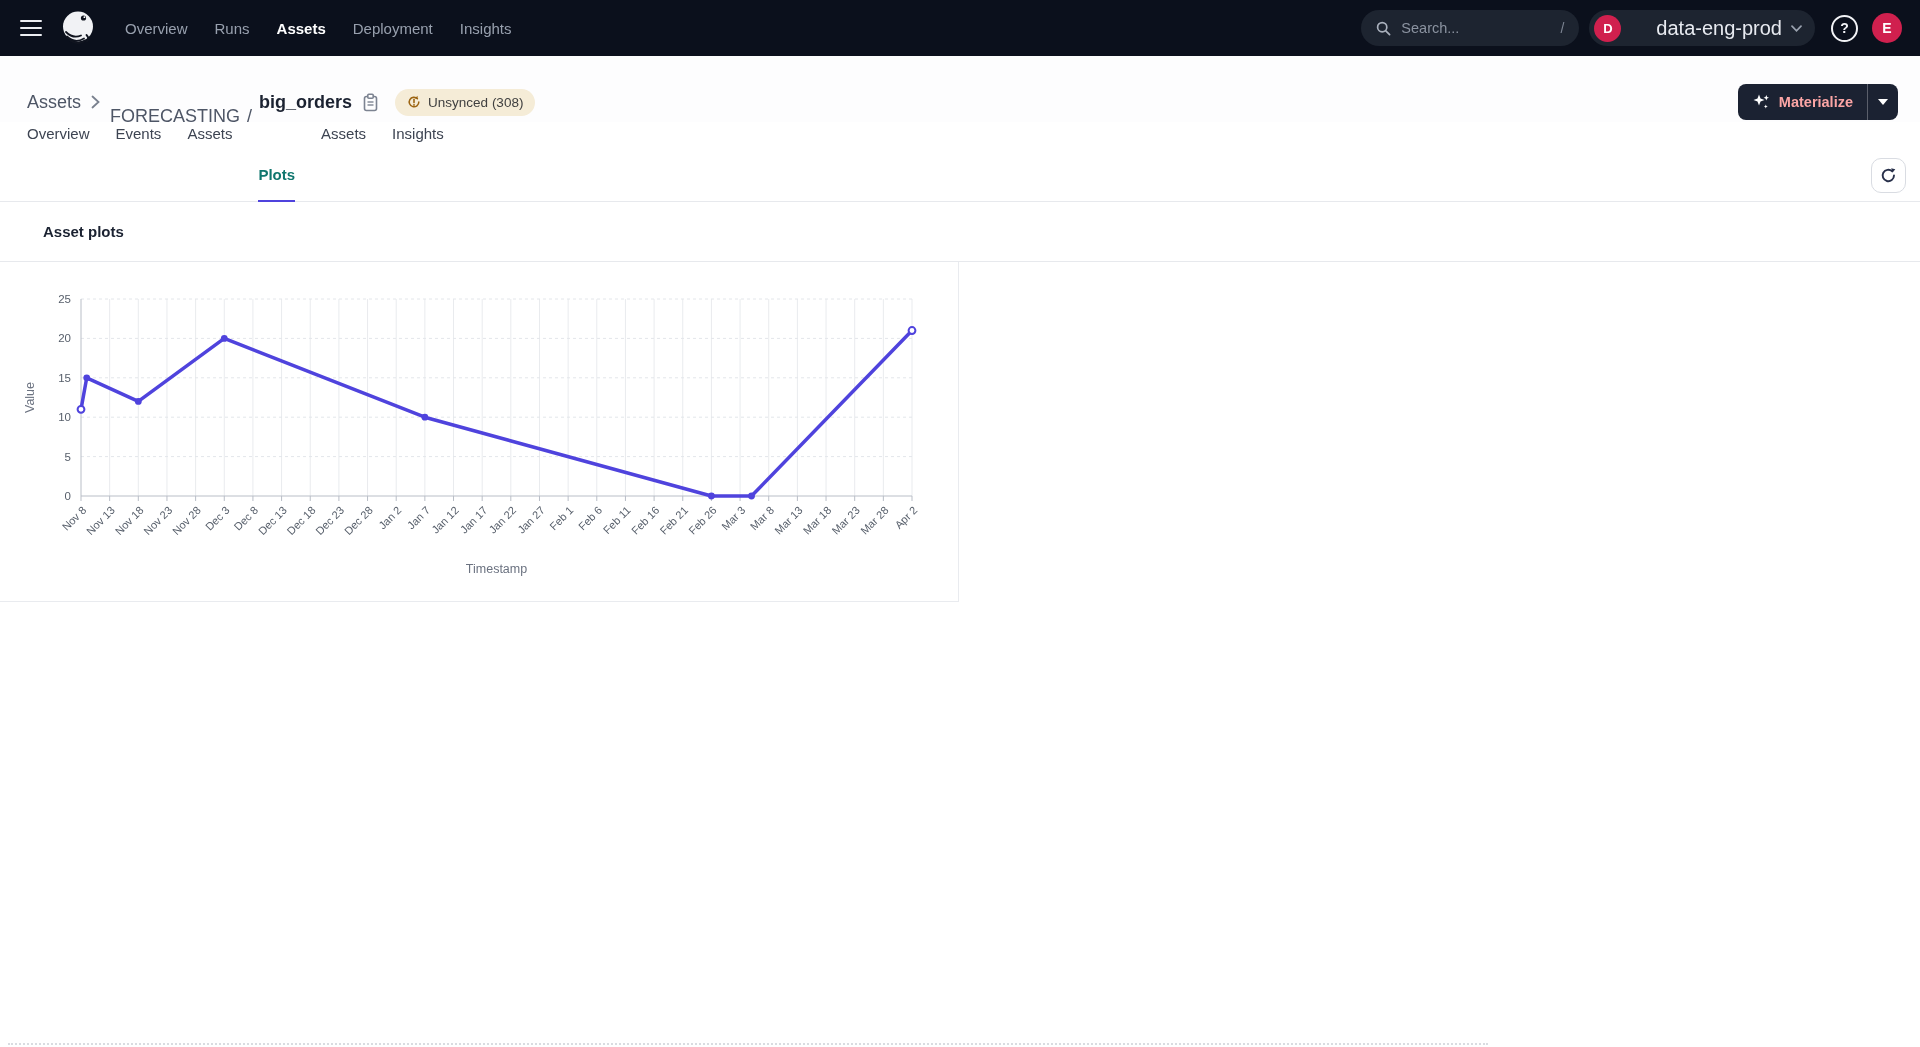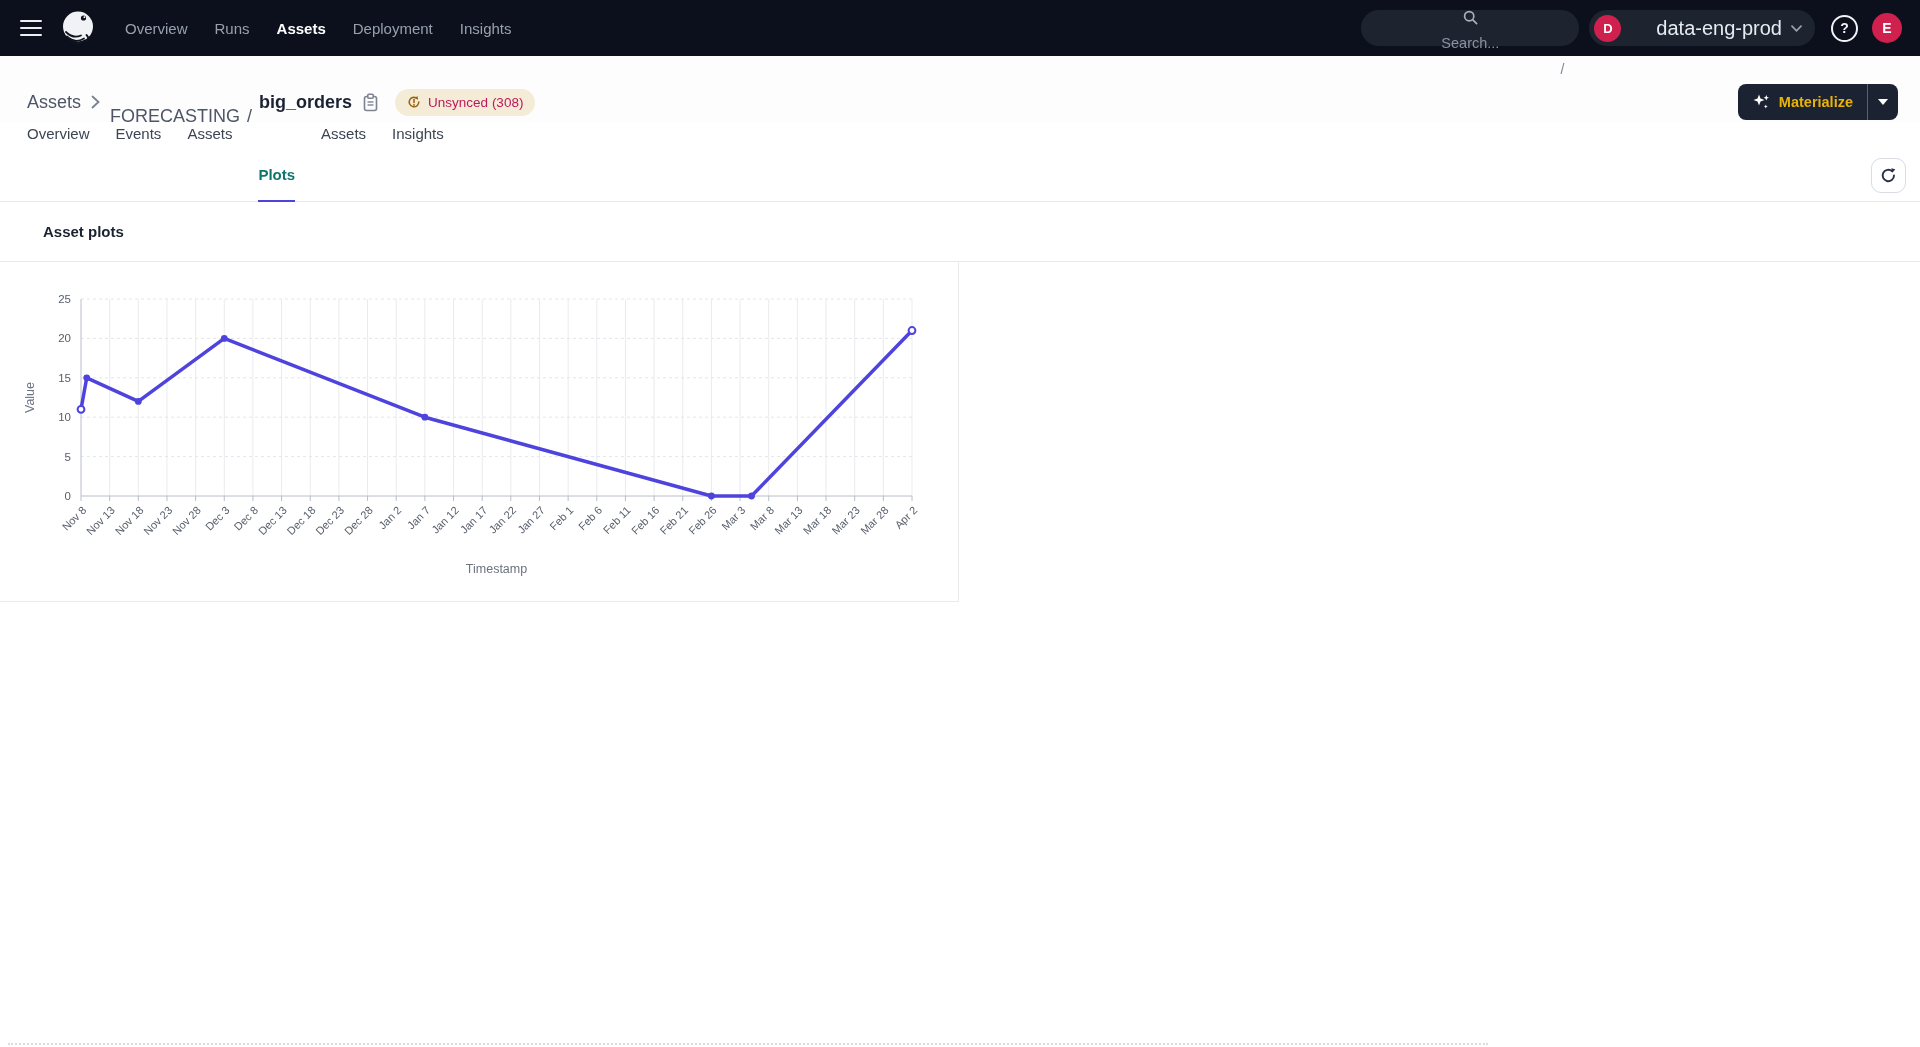--- a/index.html
+++ b/index.html
@@ -23,21 +23,21 @@
   .hamburger { width:22px; display:flex; flex-direction:column; gap:4.5px; cursor:pointer; }
   .hamburger span { height:2.5px; background:#eceef2; border-radius:2px; }
   .logo { margin-left:17px; display:flex; }
   .nav-links { display:flex; gap:27px; margin-left:28px; }
   .nav-link { color:#98a0ae; font-size:15px; cursor:pointer; }
   .nav-link.active { color:#ffffff; font-weight:700; }
   .nav-right { margin-left:auto; display:flex; align-items:center; }
   .search-pill {
     width:218px; height:36px; border-radius:18px; background:#1d2430;
     display:flex; align-items:center; padding:0 15px; gap:10px;
-    color:#8b93a0; font-size:14.5px; cursor:text;flex-direction:column;
+    color:#8b93a0; font-size:14.5px; cursor:text;
   }
   .search-slash { margin-left:auto; color:#7e8694; font-size:14px; }
   .ws-pill {
     height:36px; border-radius:18px; background:#1d2430; margin-left:10px;
     display:flex; align-items:center; gap:9px; padding:0 13px 0 5px; cursor:pointer;
   }
   .ws-badge { width:27px; height:27px; border-radius:50%; background:#d0204e; color:#fff;
     font-weight:700; font-size:13px; display:flex; align-items:center; justify-content:center; }
   .ws-name { color:#e7eaf0; font-size:20px;margin-left:26px; }
   .help-btn { width:27px; height:27px; border-radius:50%; border:2px solid #f2f3f6; color:#f2f3f6;
@@ -49,25 +49,25 @@
 
   
   .crumb-row { height:66px; padding:26px 22px 0 27px; display:flex; align-items:center; background:#fdfdfe; }
   .crumb { font-size:18px; color:#4e5666; }
   .crumb.link { cursor:pointer; }
   .crumb-chevron { margin:0 10px; display:flex; }
   .crumb-group { margin-right:7px;margin-top:29px; }
   .crumb.asset { color:#1b2231; font-weight:700; }
   .copy-icon { margin-left:10px; display:flex; cursor:pointer; }
   .badge-unsynced {
-    margin-left:16px; background:#f5ecd7; color:#be185d; border-radius:14px; height:27px;
+    margin-left:16px; background:#f5ecd7; color:#404040; border-radius:14px; height:27px;
     display:flex; align-items:center; gap:7px; padding:0 12px; font-size:13.5px; cursor:pointer;
   }
   .mat-btn { margin-left:auto; display:flex; height:36px; background:#1b2232; border-radius:8px;
-    color:#eab308; overflow:hidden; }
+    color:#fca5a5; overflow:hidden; }
   .mat-main { display:flex; align-items:center; gap:9px; padding:0 14px; font-size:14.5px;
     font-weight:600; cursor:pointer; }
   .mat-divider { width:1px; background:rgba(255,255,255,.28); }
   .mat-caret { width:30px; display:flex; align-items:center; justify-content:center; cursor:pointer; }
 
   
   .tabs-row { position:relative; height:80px; display:flex; align-items:flex-end;
     padding:0 27px; border-bottom:1px solid #e7e9ed; background:#fff; }
   .tabs { display:flex; gap:26px; }
   .tab { font-size:15px; color:#3d4452; font-weight:500; padding-bottom:17px;

